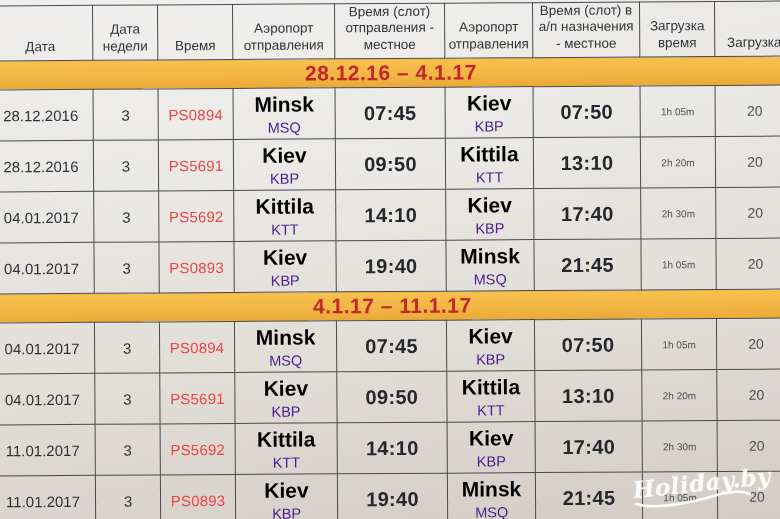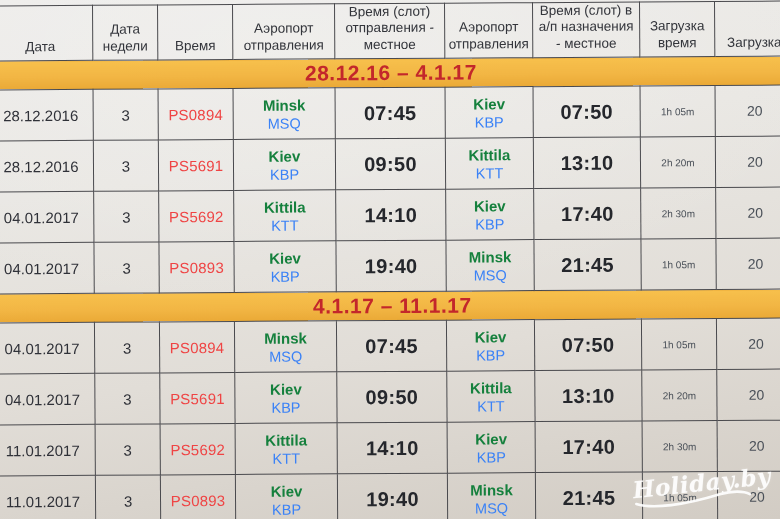--- a/index.html
+++ b/index.html
@@ -50,22 +50,22 @@
     font-size:21px;
     letter-spacing:0.5px;
     border-left:none;border-right:none;
   }
   
   tr.row td{height:50px;vertical-align:middle;}
   td.c-date{font-size:15px;color:#2f3138;}
   td.c-num{font-size:15px;color:#2f3138;}
   td.c-flight{font-size:15px;color:#ef4444;letter-spacing:0.2px;}
   td.c-airport{line-height:1.28;}
-  .ap-name{font-weight:bold;font-size:15px;color:#15803d;}
-  .ap-code{font-size:14.5px;color:#3b82f6;}
+  .ap-name{font-weight:bold;font-size:21px;color:#000000;}
+  .ap-code{font-size:14.5px;color:#4c1d95;}
   td.c-time{font-weight:bold;font-size:20px;color:#25272c;letter-spacing:0.3px;}
   td.c-dur{font-size:10px;color:#4a5058;}
   td.c-load{font-size:14px;color:#4a5058;}
   
   .watermark{
     position:absolute;
     right:8px; bottom:14px;
     transform:rotate(-6deg);
     color:#ffffff;
     opacity:0.93;

